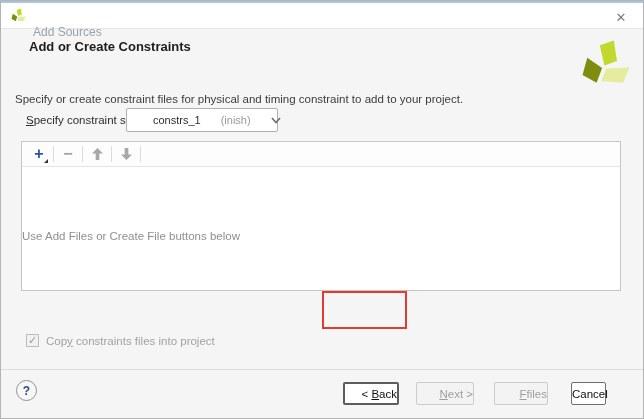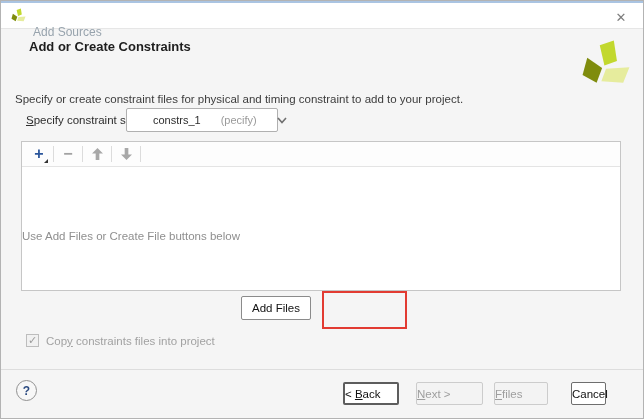--- a/index.html
+++ b/index.html
@@ -80,26 +80,26 @@
 
   .footer-divider { position:absolute; left:0; right:0; top:368px; height:1px; background:#dddddd; }
   .help-btn {
     position:absolute; left:15px; top:379px; width:21px; height:21px;
     border:1px solid #919191; border-radius:50%; background:#f7f7f7;
     display:flex; align-items:center; justify-content:center;
     color:#2b4a80; font-weight:bold; font-size:12px;
   }
   .footer-btn {
     position:absolute; top:381px; height:23px; border-radius:2px;
-    font-family:"Liberation Sans", sans-serif; font-size:11.5px; text-align:left;
+    font-family:"Liberation Sans", sans-serif; font-size:11.5px; text-align:right;
   }
   .footer-btn.enabled { background:#fff; border:1px solid #6e6e6e; color:#111; }
   .footer-btn.disabled { background:#f3f3f3; border:1px solid #cccccc; color:#9e9e9e; }
   #back-btn { left:342px; width:56px; border-width:2px; border-color:#5d5d5d; }
-  #next-btn { left:415px; width:67px; }
+  #next-btn { left:415px; width:58px; }
   #finish-btn { left:493px; width:54px; }
   #cancel-btn { left:570px; width:35px; }
 
   .icon-arrow svg, .combo-chevron svg { display:block; }
 </style>
 </head>
 <body>
 
 <div class="window">
 
@@ -124,21 +124,21 @@
   </svg>
 
   <div class="constraint-label"><span class="mnemonic">S</span><span>pecify constraint set:</span></div>
 
   <div class="combo">
     <svg width="14" height="12" viewBox="0 0 16 13">
       <path d="M1 3 L1 12 L15 12 L15 4 L7 4 L6 2 L1 2 Z" fill="#c9b14c" stroke="#8d7b33" stroke-width="1"></path>
       <path d="M1 6 L15 6 L15 12 L1 12 Z" fill="#d6c269"></path>
     </svg>
     <span class="combo-value">constrs_1</span>
-    <span class="combo-suffix">(pecify)</span>
+    <span class="combo-suffix">(inish)</span>
     <span class="combo-chevron">
       <svg width="10" height="7" viewBox="0 0 10 7">
           <polyline points="1,1 5,5.5 9,1" fill="none" stroke="#6f6f6f" stroke-width="1.6"></polyline>
         </svg>
     </span>
   </div>
 
   <div class="panel">
     <div class="panel-toolbar">
       <div class="tb-btn">
@@ -159,21 +159,20 @@
       <div class="tb-btn icon-arrow">
         <svg width="11" height="12" viewBox="0 0 12 13">
             <path d="M6 13 L0 7 L4 7 L4 0 L8 0 L8 7 L12 7 Z" fill="#a8a8a8"></path>
           </svg>
       </div>
       <div class="tb-sep"></div>
     </div>
     <div class="empty-message">Use Add Files or Create File buttons below</div>
   </div>
 
-  <button class="mid-btn" id="add-files-btn">Add Files</button>
   <div class="annotation-rect"></div>
 
   <div class="checkbox-row">
     <div class="checkbox-box">
       <span>✓</span>
     </div>
     <span class="checkbox-label"><span>Cop</span><span class="mnemonic">y</span><span> constraints files into project</span></span>
   </div>
 
   <div class="footer-divider"></div>

